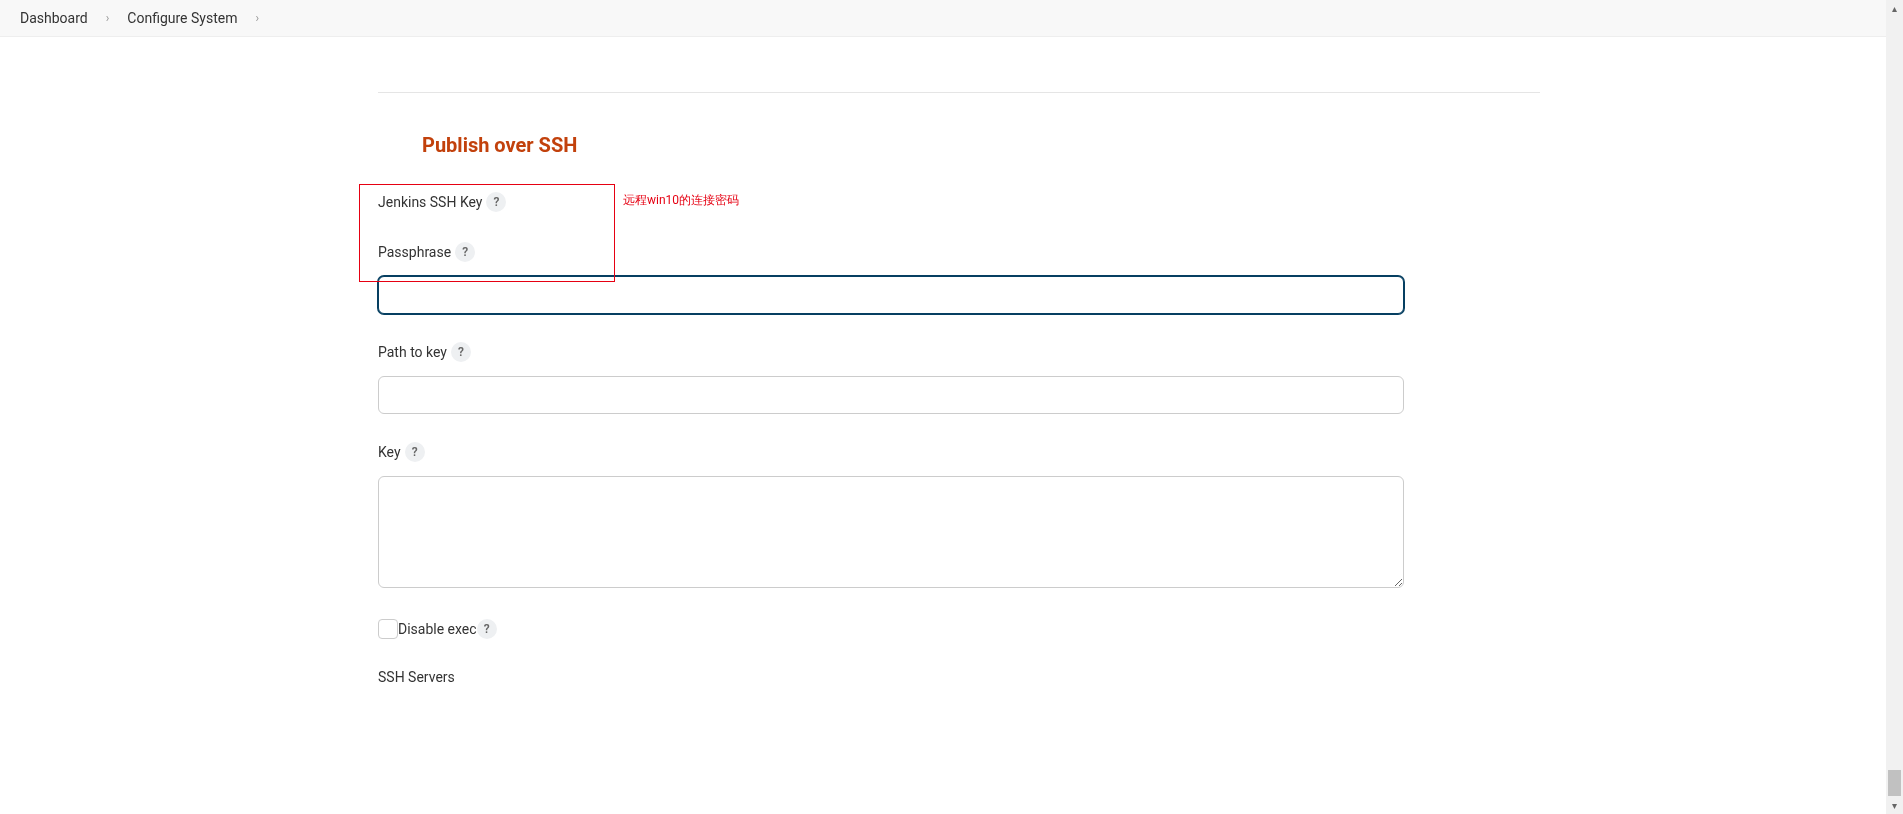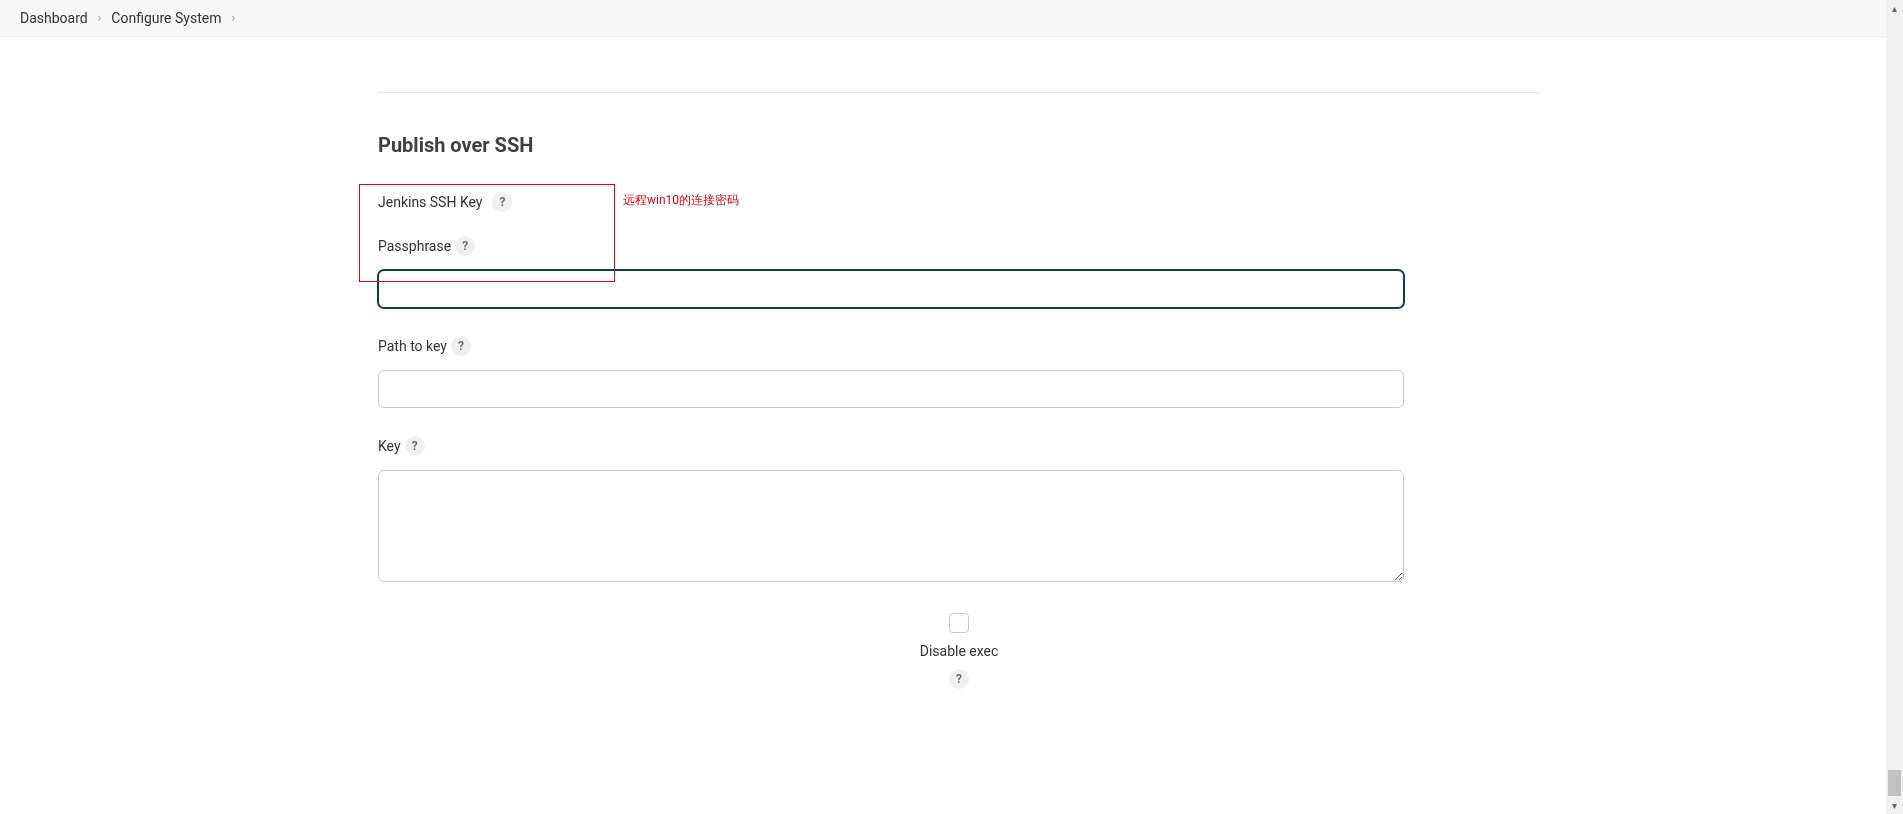--- a/index.html
+++ b/index.html
@@ -16,21 +16,21 @@
       height: 814px;
       overflow: hidden;
       position: relative;
     }
     .breadcrumb {
       background: #f8f8f8;
       padding: 10px 20px;
       border-bottom: 1px solid #eee;
       display: flex;
       align-items: center;
-      gap: 10px;
+      gap: 18px;
     }
     .breadcrumb-item {
       color: #333;
       font-size: 14px;
       cursor: pointer;
     }
     .breadcrumb-separator {
       color: #999;
       font-size: 12px;
     }
@@ -39,30 +39,31 @@
       padding-top: 55px;
       width: 1540px;
     }
     .section-divider {
       border-top: 1px solid #e5e5e5;
       margin-bottom: 40px;
     }
     .section-title {
       font-size: 20px;
       font-weight: 700;
-      color: #404040;
+      color: #c2410c;
       margin-bottom: 35px;
+      margin-left: 44px;
     }
     .subsection-label {
       font-size: 14px;
       color: #333;
-      margin-bottom: 24px;
-      display: flex;
-      align-items: center;
-      gap: 10px;
+      margin-bottom: 30px;
+      display: flex;
+      align-items: center;
+      gap: 4px;
     }
     .field-group {
       margin-bottom: 28px;
     }
     .field-label {
       font-size: 14px;
       color: #333;
       margin-bottom: 14px;
       display: flex;
       align-items: center;
@@ -100,23 +101,22 @@
       padding: 8px 12px;
       border: 1px solid #ccc;
       border-radius: 6px;
       font-size: 14px;
       outline: none;
       resize: both;
     }
     .checkbox-row {
       display: flex;
       align-items: center;
-      gap: 10px;
+      gap: 0;
       margin-bottom: 30px;
-      flex-direction: column;
     }
     .checkbox {
       width: 20px;
       height: 20px;
       border: 1px solid #ccc;
       border-radius: 4px;
       cursor: pointer;
       background: #fff;
     }
     .checkbox-label {
@@ -206,20 +206,25 @@
     </div>
     <textarea class="textarea-input" style=""></textarea>
   </div>
 
   <div class="checkbox-row">
     <div class="checkbox"></div>
     <span class="checkbox-label">Disable exec</span>
     <span class="help-icon">?</span>
   </div>
 
+  <div class="field-group">
+    <div class="field-label">
+      <span>SSH Servers</span>
+    </div>
+  </div>
 </div>
 
 <div class="annotation-box" style="left:359px; top:184px; width:256px; height:98px;"></div>
 
 <div class="annotation" style="left:623px; top:192px;">远程win10的连接密码</div>
 
 <div class="scrollbar-track">
   <div class="scrollbar-arrow" style="top:0;">▴</div>
   <div class="scrollbar-thumb" style="top:770px; height:26px;"></div>
   <div class="scrollbar-arrow" style="bottom:0;">▾</div>

